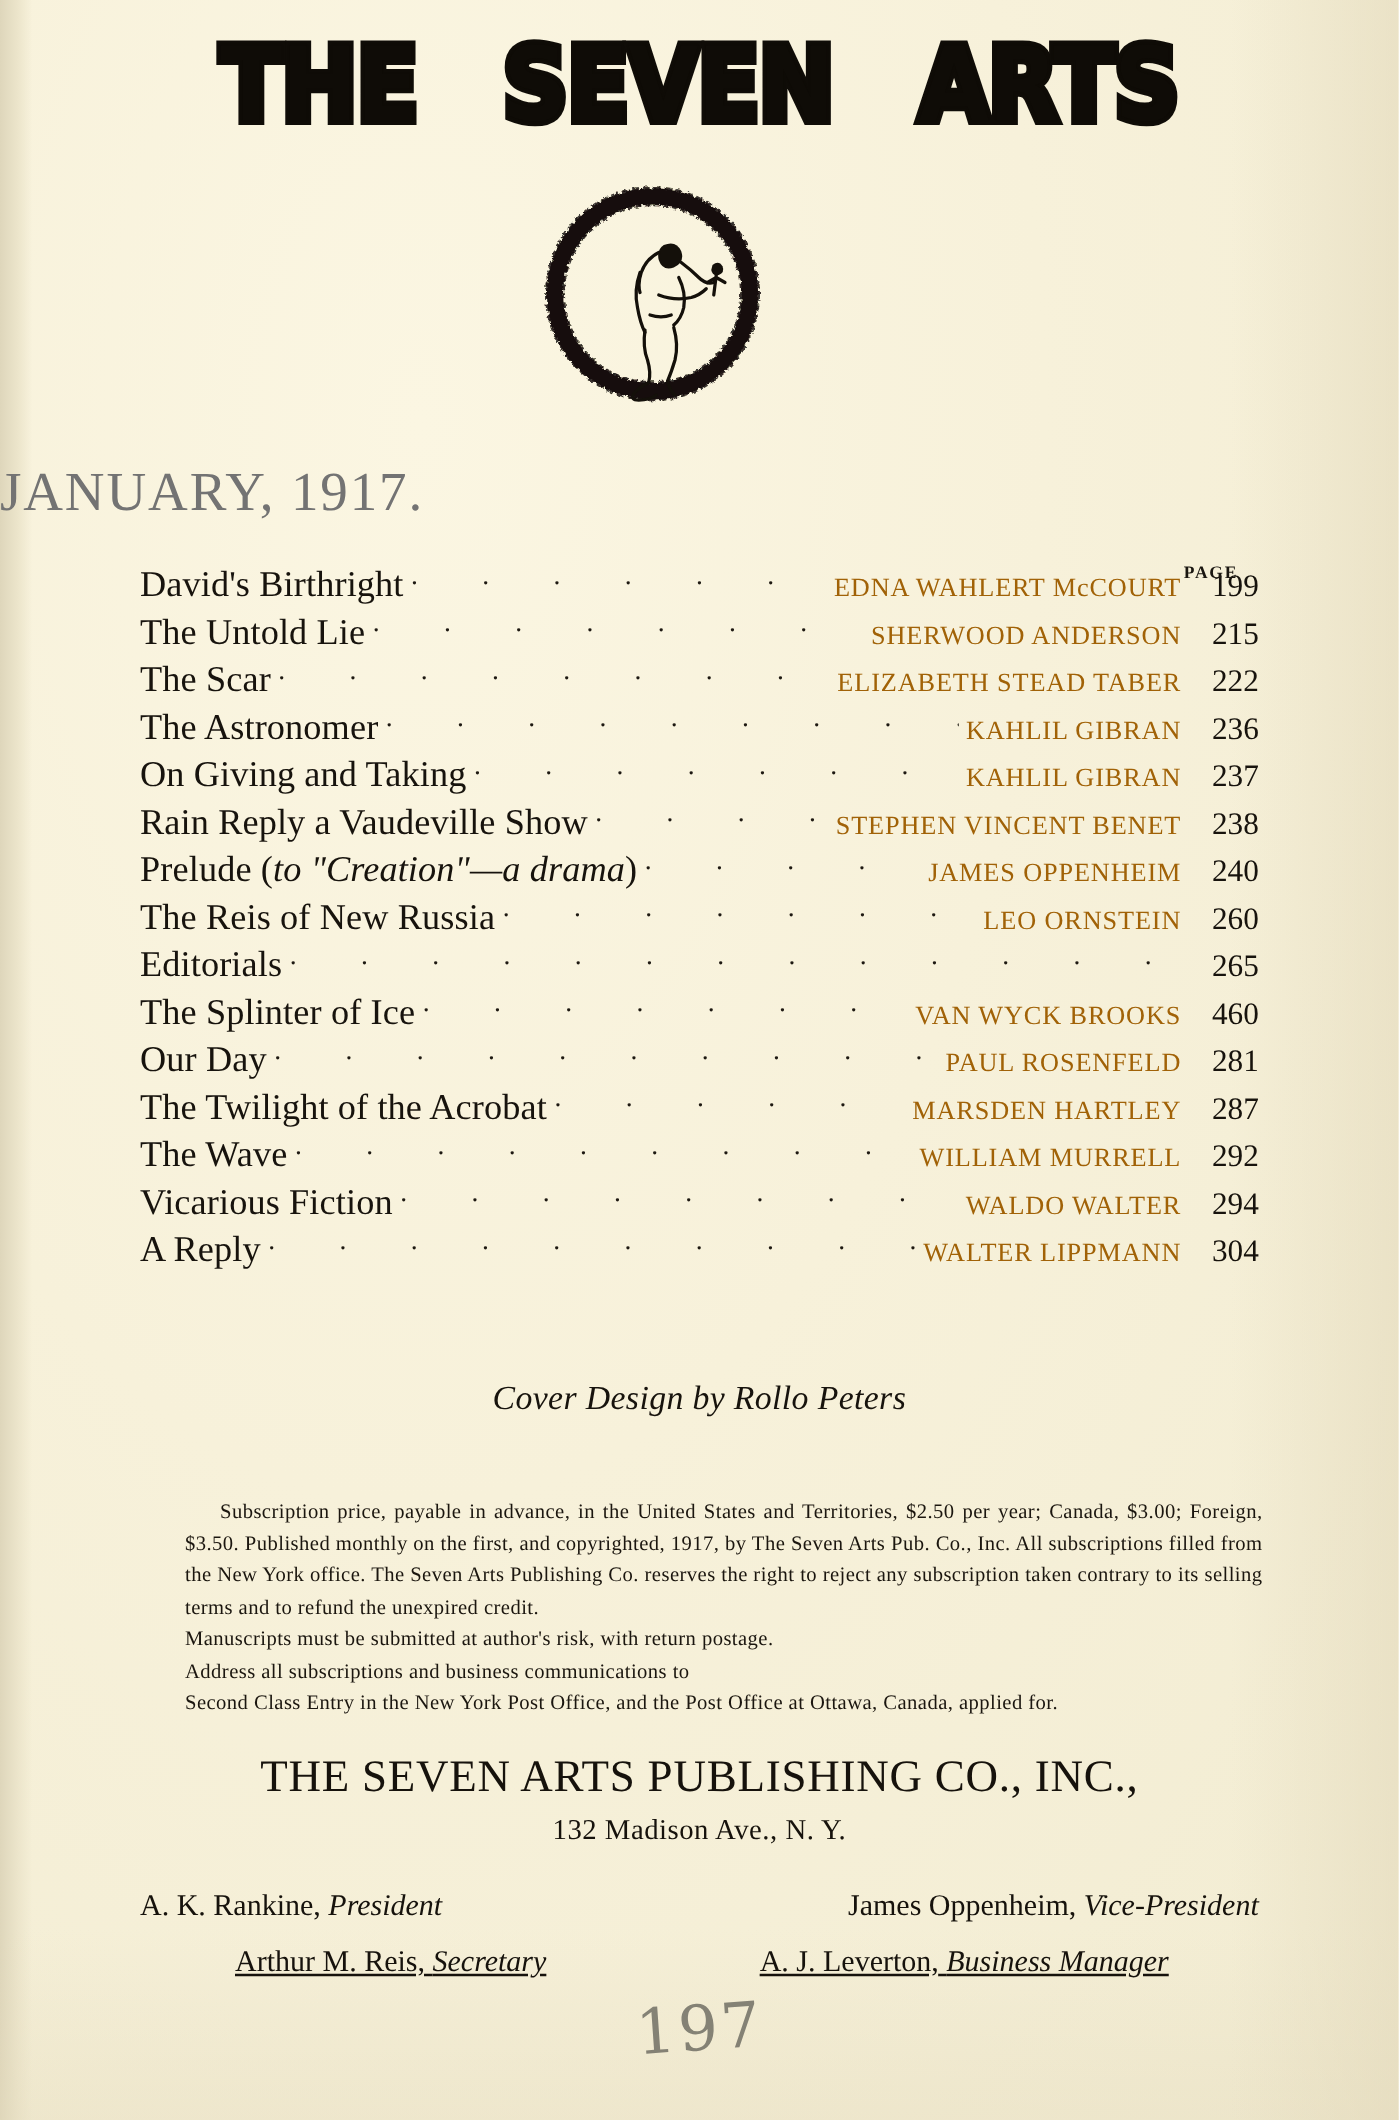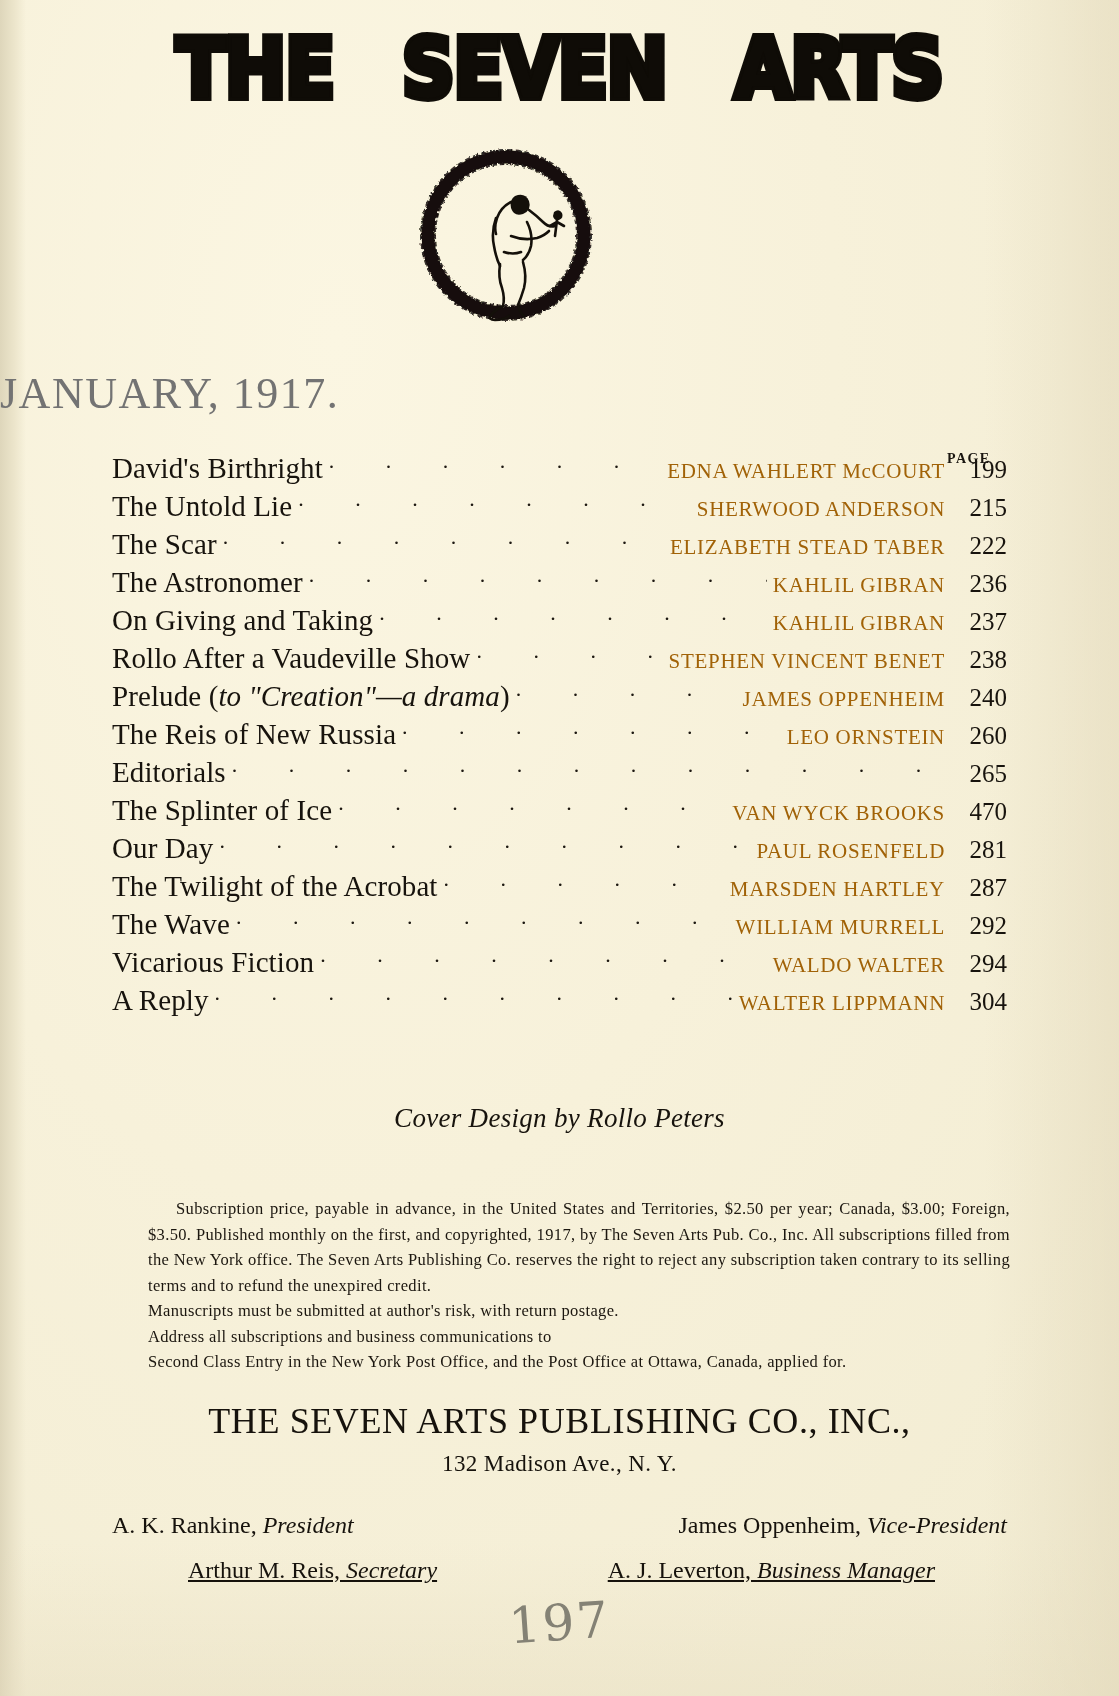--- a/index.html
+++ b/index.html
@@ -40,20 +40,21 @@
       linear-gradient(to left, rgba(226,216,186,.55) 0%, rgba(226,216,186,0) 12%),
       linear-gradient(to top, rgba(226,216,186,.35) 0%, rgba(226,216,186,0) 9%);
     pointer-events: none;
   }
 
   .content {
     position: relative;
     z-index: 3;
     width: 1011px;
     height: 1696px;
+    padding-left: 33px;
   }
 
   
   #masthead {
     position: absolute;
     top: 26px;
     left: 0;
     width: 1119px;
     text-align: center;
   }
@@ -340,21 +341,21 @@
     <div class="toc-row">
       <span class="toc-title">On Giving and Taking</span>
       <span class="toc-leader">
           <span>. . . . . . . . . . . . . . . . . . . . . . . . . . . . . . . . . . . .</span>
         </span>
       <span class="toc-author">KAHLIL GIBRAN</span>
       <span class="toc-page">237</span>
     </div>
 
     <div class="toc-row">
-      <span class="toc-title">Rollo After a Vaudeville Show</span>
+      <span class="toc-title">Rain Reply a Vaudeville Show</span>
       <span class="toc-leader">
           <span>. . . . . . . . . . . . . . . . . . . . . . . . . . . . . . . . . . . .</span>
         </span>
       <span class="toc-author">STEPHEN VINCENT BENET</span>
       <span class="toc-page">238</span>
     </div>
 
     <div class="toc-row">
       <span class="toc-title"><span>Prelude (</span><i>to "Creation"—a drama</i><span>)</span></span>
       <span class="toc-leader">
@@ -381,21 +382,21 @@
       <span class="toc-author"></span>
       <span class="toc-page">265</span>
     </div>
 
     <div class="toc-row">
       <span class="toc-title">The Splinter of Ice</span>
       <span class="toc-leader">
           <span>. . . . . . . . . . . . . . . . . . . . . . . . . . . . . . . . . . . .</span>
         </span>
       <span class="toc-author">VAN WYCK BROOKS</span>
-      <span class="toc-page">470</span>
+      <span class="toc-page">460</span>
     </div>
 
     <div class="toc-row">
       <span class="toc-title">Our Day</span>
       <span class="toc-leader">
           <span>. . . . . . . . . . . . . . . . . . . . . . . . . . . . . . . . . . . .</span>
         </span>
       <span class="toc-author">PAUL ROSENFELD</span>
       <span class="toc-page">281</span>
     </div>

